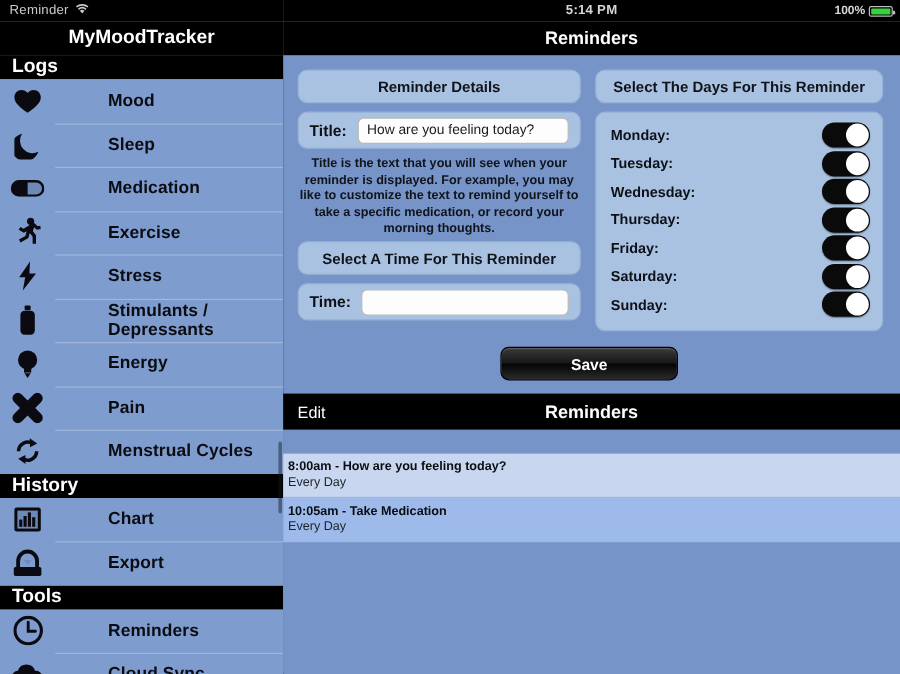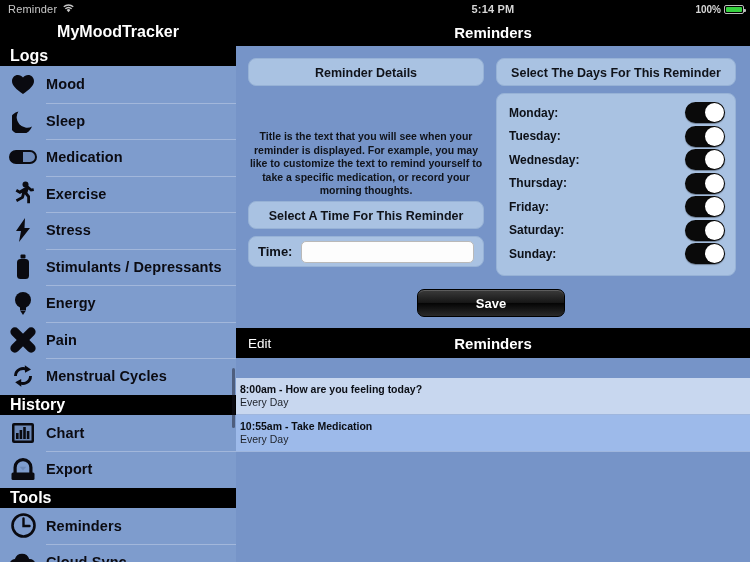--- a/index.html
+++ b/index.html
@@ -32,20 +32,21 @@
   .sb-section {
     height: 20px; background: #000; color: #fff;
     display: flex; align-items: center; padding-left: 10px;
     font-size: 16px; font-weight: bold;
   }
   .sb-row {
     height: 36.5px;
     display: flex; align-items: center;
     background: #7e9ccd;
     position: relative;
+    gap: 44px;
   }
   .sb-row + .sb-row::before {
     content: ""; position: absolute; left: 46px; right: 0; top: 0;
     height: 1px; background: rgba(255,255,255,0.28);
   }
   .sb-icon {
     width: 46px; min-width: 46px; height: 36px;
     display: flex; align-items: center; justify-content: center;
     color: #08080d;
   }
@@ -352,20 +353,24 @@
     </div>
 
     <div class="dt-navbar">Reminders</div>
 
     <div class="form-area">
 
       <div class="card" style="left:12px; top:12px; width:236px; height:28px;">
         <div class="card-header">Reminder Details</div>
       </div>
 
+      <div class="card" style="left:12px; top:47px; width:236px; height:31px; display:flex; align-items:center; padding:0 9px;">
+        <span class="field-label" style="margin-right:9px;">Title:</span>
+        <span class="txtinput" style="flex:1;" placeholder="Title">How are you feeling today?</span>
+      </div>
 
       <div class="helptext" style="position:absolute; left:12px; top:84px; width:236px;">Title is the text that you will see when your reminder is displayed. For example, you may like to customize the text to remind yourself to take a specific medication, or record your morning thoughts.</div>
 
       <div class="card" style="left:12px; top:155px; width:236px; height:28px;">
         <div class="card-header">Select A Time For This Reminder</div>
       </div>
 
       <div class="card" style="left:12px; top:190px; width:236px; height:31px; display:flex; align-items:center; padding:0 9px;">
         <span class="field-label" style="margin-right:9px;">Time:</span>
         <span class="txtinput" style="flex:1;" placeholder=""></span>
@@ -429,21 +434,21 @@
         <span class="lt">Reminders</span>
       </div>
       <div class="list-gap"></div>
 
       <div class="list-row alt">
         <div class="lr-title">8:00am - How are you feeling today?</div>
         <div class="lr-sub">Every Day</div>
       </div>
 
       <div class="list-row alt2">
-        <div class="lr-title">10:55am - Take Medication</div>
+        <div class="lr-title">10:05am - Take Medication</div>
         <div class="lr-sub">Every Day</div>
       </div>
 
       <div class="list-fill"></div>
     </div>
 
   </div>
 </div>
 
 </body></html>

